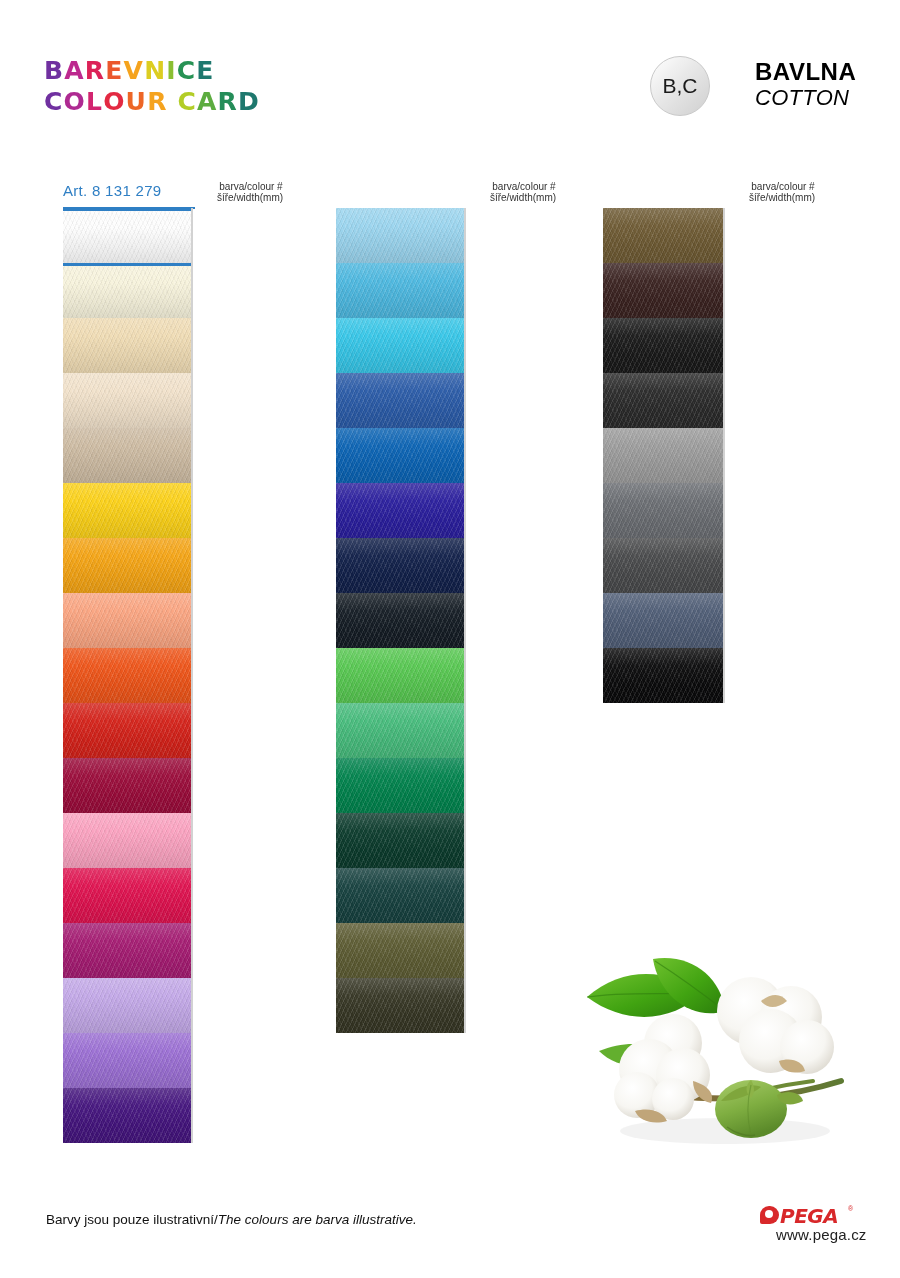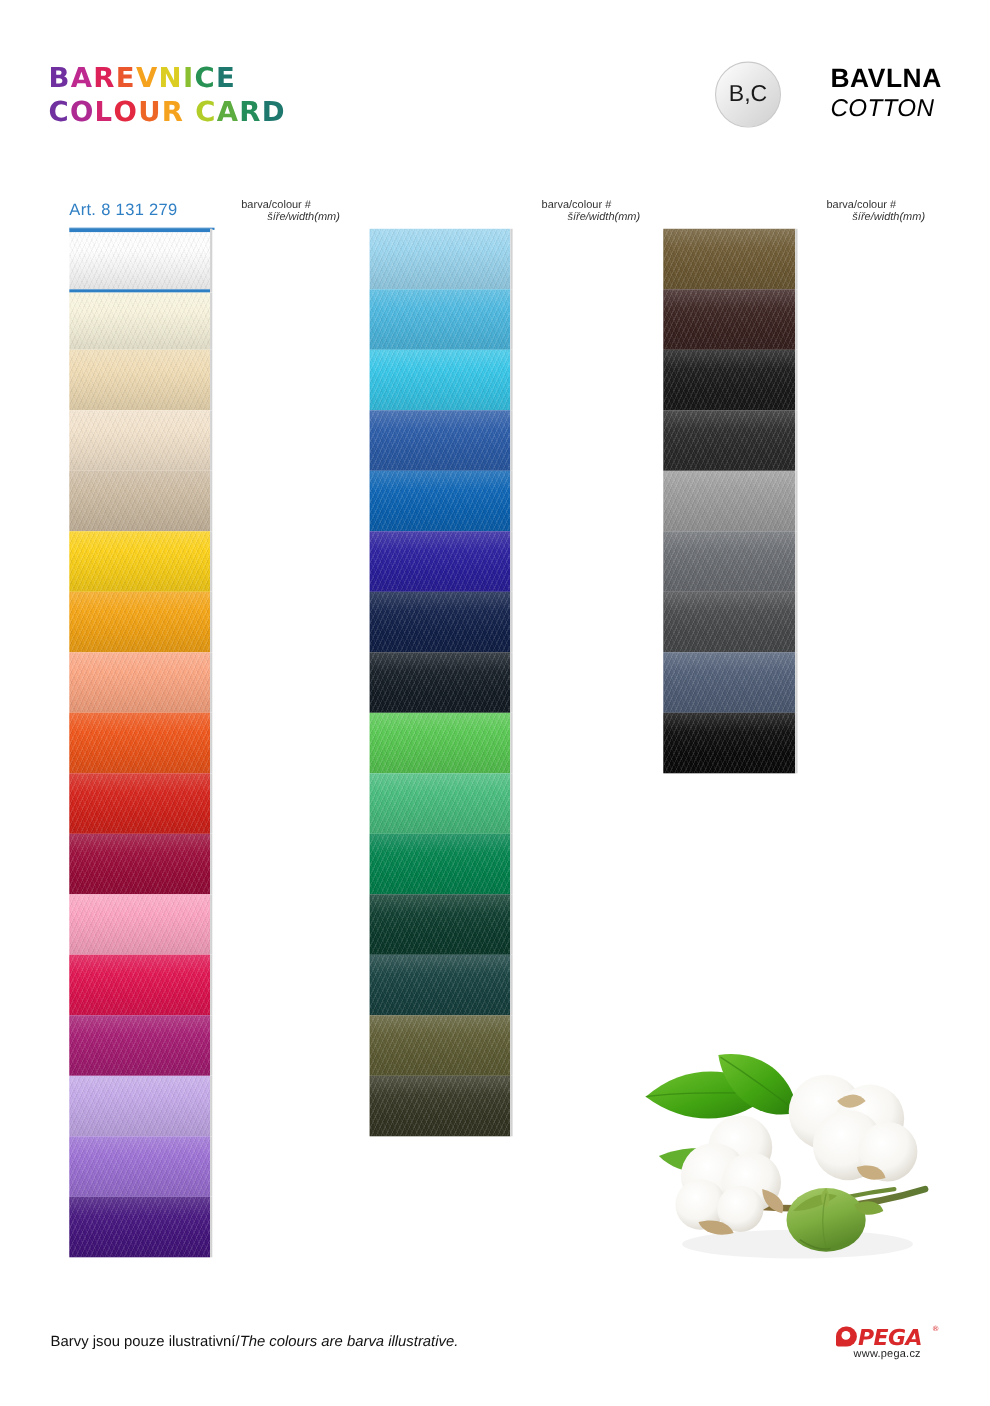--- a/index.html
+++ b/index.html
@@ -51,21 +51,21 @@
   .art-underline{
     position:absolute;left:0;bottom:-1px;width:132px;height:2px;background:#2f7fc4;
   }
   .head-labels{
     position:absolute;top:-1px;width:120px;text-align:center;
     font-size:10px;color:#333;line-height:11px;
   }
   #col-0 .head-labels{left:128px;}
   #col-1 .head-labels{left:128px;}
   #col-2 .head-labels{left:120px;}
-  .head-labels .l2{display:block;text-align:right;padding-right:2px;font-style:italic;}
+  .head-labels .l2{display:block;padding-right:2px;}
 
   
   .row{position:relative;display:flex;align-items:stretch;}
   .swatch{
     position:relative;width:128px;overflow:hidden;
   }
   #col-2 .swatch{width:120px;}
   .swatch .weave{
     position:absolute;inset:0;
     background-image:
@@ -110,21 +110,21 @@
   #logo-mark{
     position:absolute;left:0px;top:2px;width:19px;height:18px;
     background:#d8282a;border-radius:9px 9px 9px 2px;
   }
   #logo-mark:after{
     content:"";position:absolute;left:5px;top:4px;width:8px;height:8px;
     background:#fff;border-radius:50%;
   }
   #logo-reg{position:absolute;left:88px;top:1px;font-size:7px;color:#d8282a;}
   #logo-url{
-    position:absolute;left:16px;top:22px;font-size:10px;color:#222;
+    position:absolute;left:16px;top:22px;font-size:15px;color:#222;
     letter-spacing:0.2px;
   }
 </style>
 </head>
 <body>
 
 <div id="header">
 
   <div class="title-block">
     <div class="title-line" id="title-cz"><span style="color: rgb(112, 48, 160);">B</span><span style="color: rgb(189, 41, 143);">A</span><span style="color: rgb(220, 34, 88);">R</span><span style="color: rgb(235, 87, 45);">E</span><span style="color: rgb(245, 163, 30);">V</span><span style="color: rgb(220, 205, 34);">N</span><span style="color: rgb(138, 191, 50);">I</span><span style="color: rgb(39, 146, 84);">C</span><span style="color: rgb(30, 120, 110);">E</span></div>

